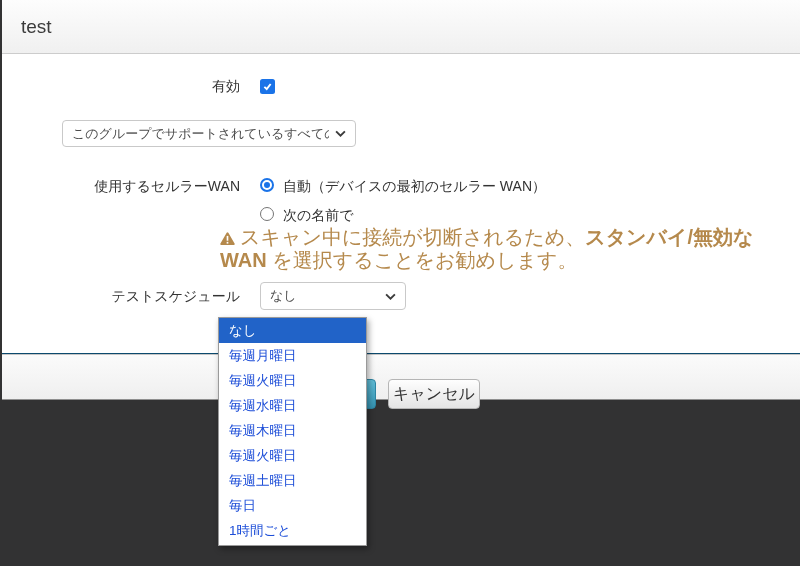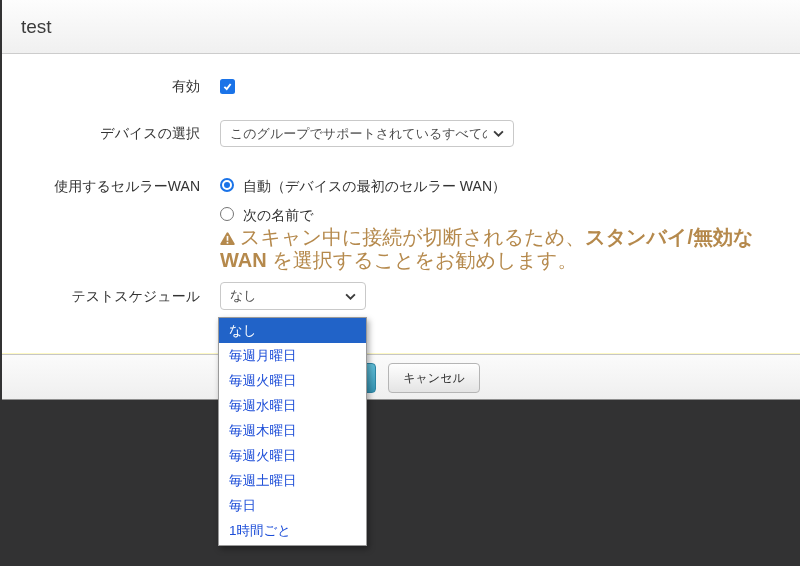--- a/index.html
+++ b/index.html
@@ -6,33 +6,33 @@
   html,body { width:800px; height:566px; }
   body {
     font-family:"Liberation Sans","DejaVu Sans",sans-serif;
     background:#323233; overflow:hidden; position:relative;
     color:#333;
   }
   .page { position:absolute; inset:0; overflow:hidden; }
 
   .modal {
     position:absolute; left:2px; top:0; width:798px; height:400px;
-    background:#fef9c3;
+    background:#0c4a6e;
   }
   .modal-header {
     height:54px;
     background:linear-gradient(#fdfdfd,#f0f0f0);
     border-bottom:1px solid #cccccc;
     display:flex; align-items:center; padding-left:19px;
   }
   .modal-title { font-size:19px; color:#3b3b3b; }
 
   .modal-body { position:relative; height:299px; background:#fff; }
 
-  .frow { position:absolute; left:0; width:100%; display:flex; }
+  .frow { position:absolute; left:0; width:100%; display:flex;padding-left:40px; }
   .flabel {
     width:198px; text-align:right; font-size:14px; color:#333;
     flex:0 0 198px; line-height:16px;
   }
   .fcontrol { margin-left:20px; }
 
   
   .row-enabled { top:24px; }
   .checkbox {
     width:15px; height:15px; border-radius:2.5px; background:#1a73e8;
@@ -94,22 +94,22 @@
   }
   .dropdown .opt.sel { background:#2163c8; color:#fff; }
 
   
   .modal-footer {
     position:absolute; left:0; top:354px; width:100%; height:46px;
     background:linear-gradient(#fbfbfb,#efefef);
     border-top:1px solid #c6c6c6; border-bottom:1px solid #8f8f8f;
   }
   .btn {
-    position:absolute; top:8px; height:30px; border-radius:4px;
-    font-size:12px; font-family:inherit; cursor:pointer;
+    position:absolute; top:24px; height:30px; border-radius:4px;
+    font-size:16px; font-family:inherit; cursor:pointer;
   }
   .btn-save {
     left:292px; width:82px;
     background:linear-gradient(#5fbcd6,#3592b1);
     border:1px solid #2e85a3;
   }
   .btn-cancel {
     left:386px; width:92px; color:#333;
     background:linear-gradient(#fefefe,#e4e4e4);
     border:1px solid #b5b5b5;
@@ -133,21 +133,20 @@
         <div class="fcontrol">
           <span class="checkbox">
             <svg width="11" height="11" viewBox="0 0 14 14">
               <path d="M3 7.5 L6 10.2 L11 3.8" stroke="#fff" stroke-width="2.4" fill="none"></path>
             </svg>
           </span>
         </div>
       </div>
 
       <div class="frow row-device">
-        <div class="flabel">デバイスの選択</div>
         <div class="fcontrol">
           <div class="select select-device">
             <span class="val">このグループでサポートされているすべてのデバイス</span>
             <span class="chev">
               <svg width="11" height="7" viewBox="0 0 10 6">
                 <path d="M1 1 L5 5 L9 1" stroke="#3c3c3c" stroke-width="1.7" fill="none"></path>
               </svg>
             </span>
           </div>
         </div>

